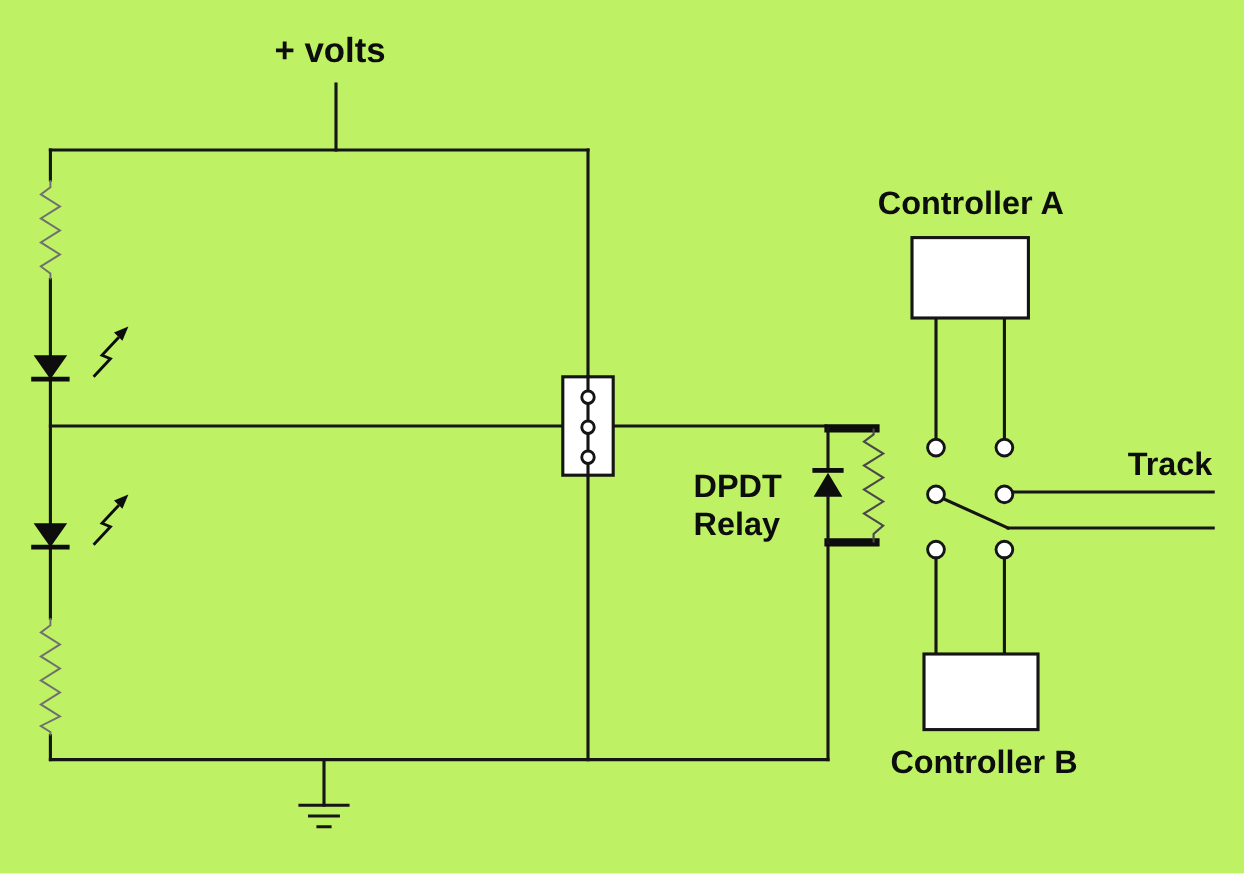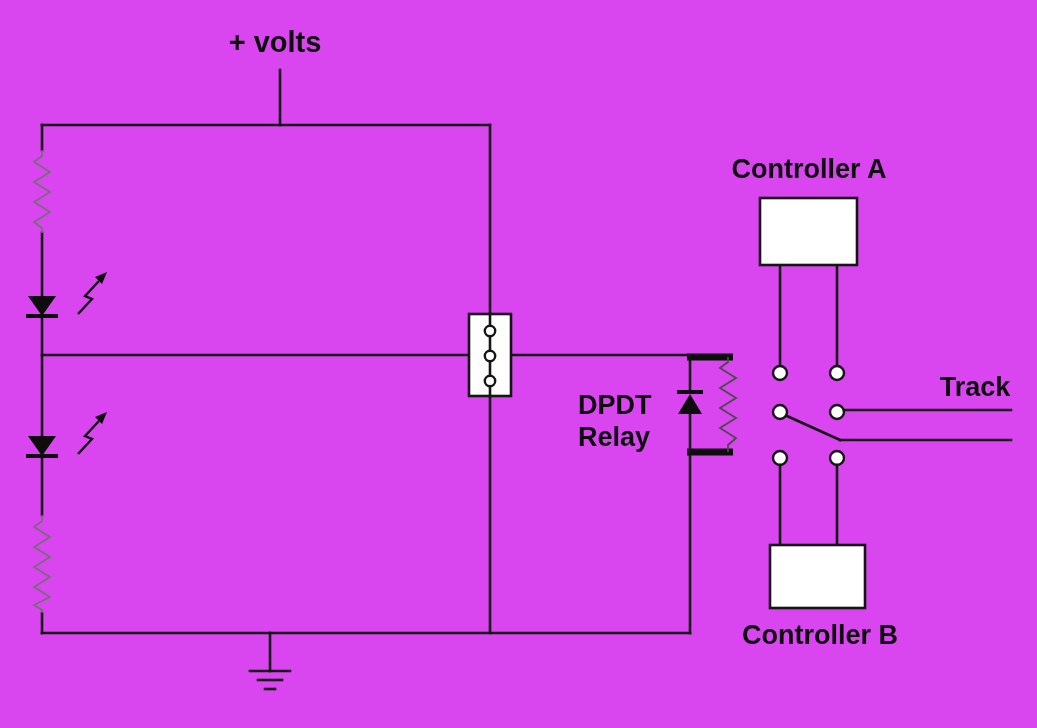--- a/index.html
+++ b/index.html
@@ -7,21 +7,21 @@
     padding: 0;
     background: #ffffff;
     width: 1037px;
     height: 728px;
     font-family: "Liberation Sans", sans-serif;
   }
   .canvas-wrap {
     position: relative;
     width: 1037px;
     height: 728px;
-    background: #d946ef;
+    background: #bef264;
     overflow: hidden;
   }
   svg { display: block; }
   .wire   { stroke: #151515; stroke-width: 2.6; fill: none; stroke-linecap: square; }
   .thick  { stroke: #0d0d0d; stroke-width: 7;   fill: none; }
   .zigzag { stroke: #6f6f6f; stroke-width: 1.6; fill: none; stroke-linejoin: miter; }
   .coilzz { stroke: #4a4a4a; stroke-width: 1.8; fill: none; }
   .box    { stroke: #151515; stroke-width: 2.6; fill: #ffffff; }
   .pin    { stroke: #151515; stroke-width: 2.4; fill: #ffffff; }
   .solid  { fill: #0d0d0d; stroke: none; }

